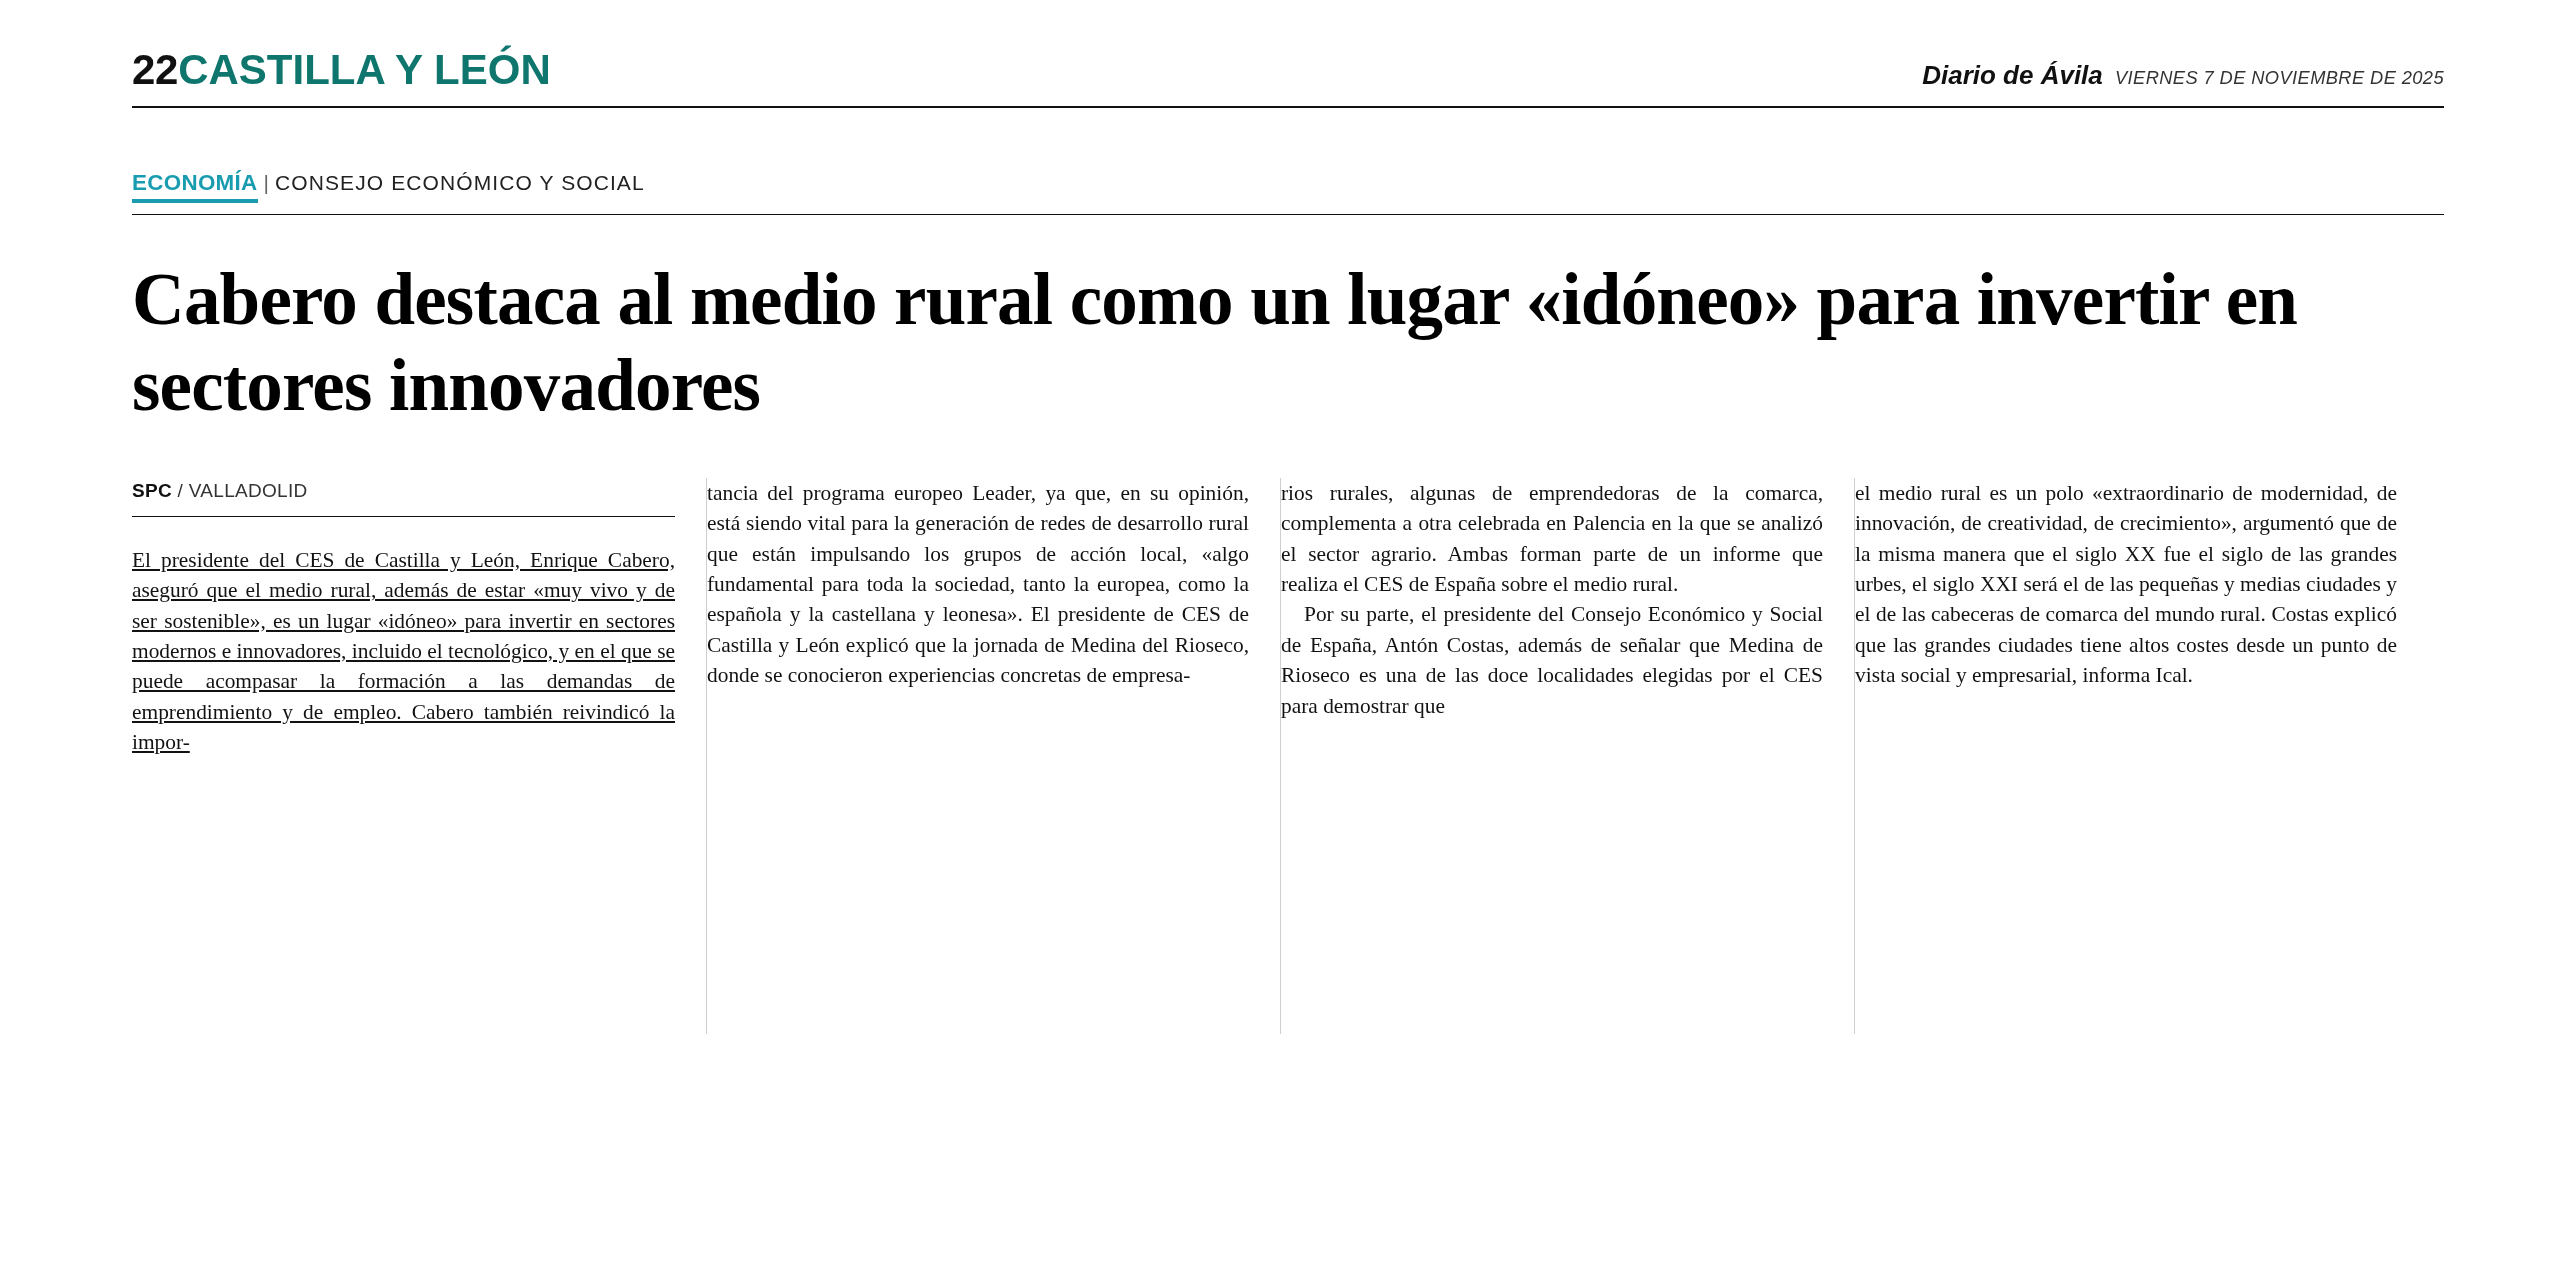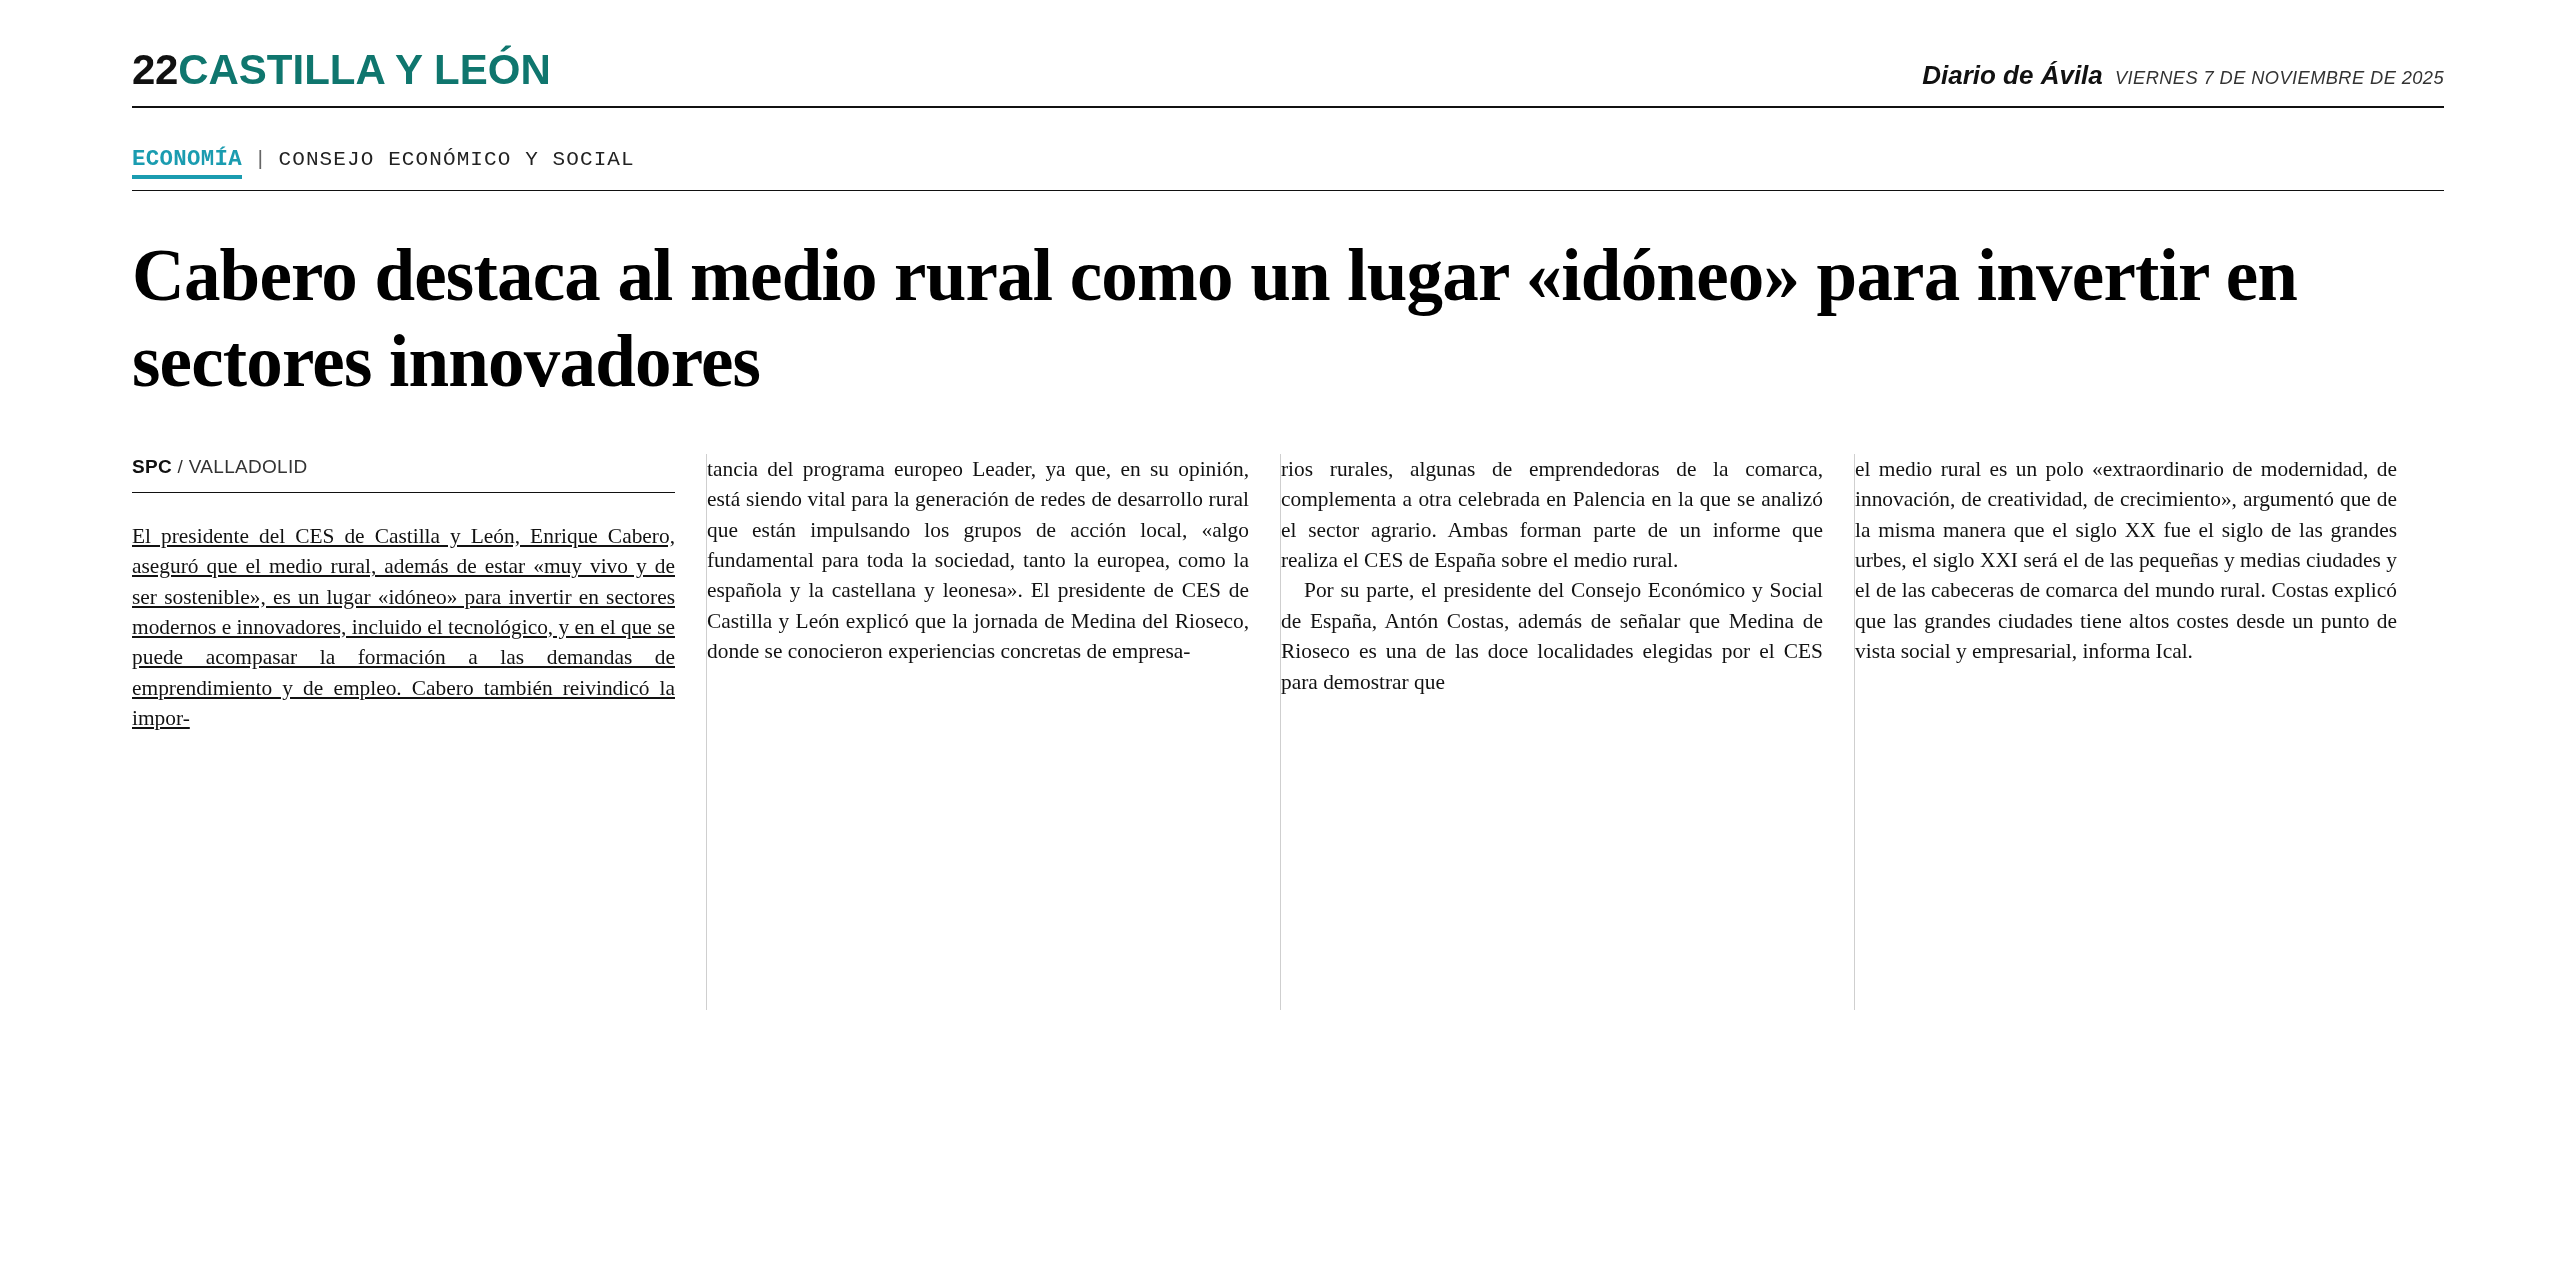--- a/index.html
+++ b/index.html
@@ -65,25 +65,25 @@
     letter-spacing: 0.4px;
   }
   .rule-top {
     margin-top: 15px;
     border-top: 2px solid #111111;
     width: 100%;
   }
 
   
   .kicker-row {
-    margin-top: 38px;
-    display: flex;
-    align-items: baseline;
-    font-family: Liberation Mono, monospace;
-    gap: 12px;
+    margin-top: 62px;
+    display: flex;
+    align-items: baseline;
+    font-family: Liberation Sans, sans-serif;
+    gap: 6px;
   }
   .kicker-main {
     font-size: 22.4px;
     font-weight: bold;
     color: #1a9cb0;
     letter-spacing: 0.3px;
     border-bottom: 4.1px solid #1a9cb0;
     padding-bottom: 2.7px;
   }
   .kicker-sep {

